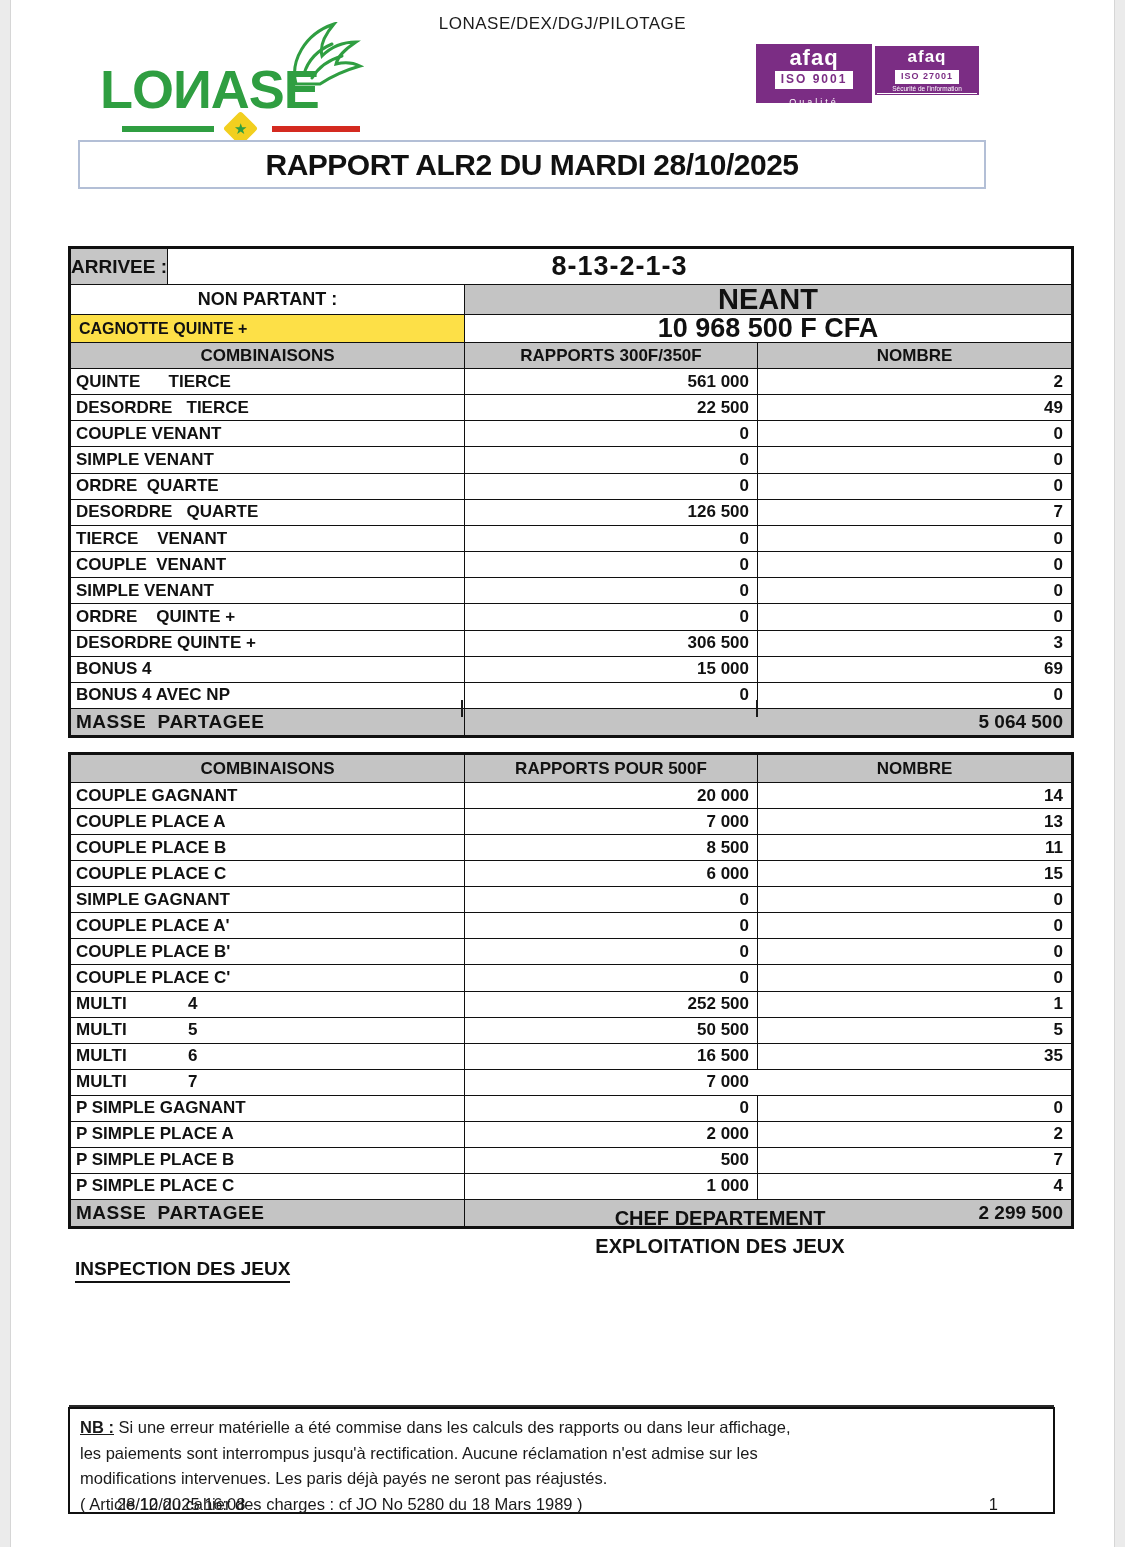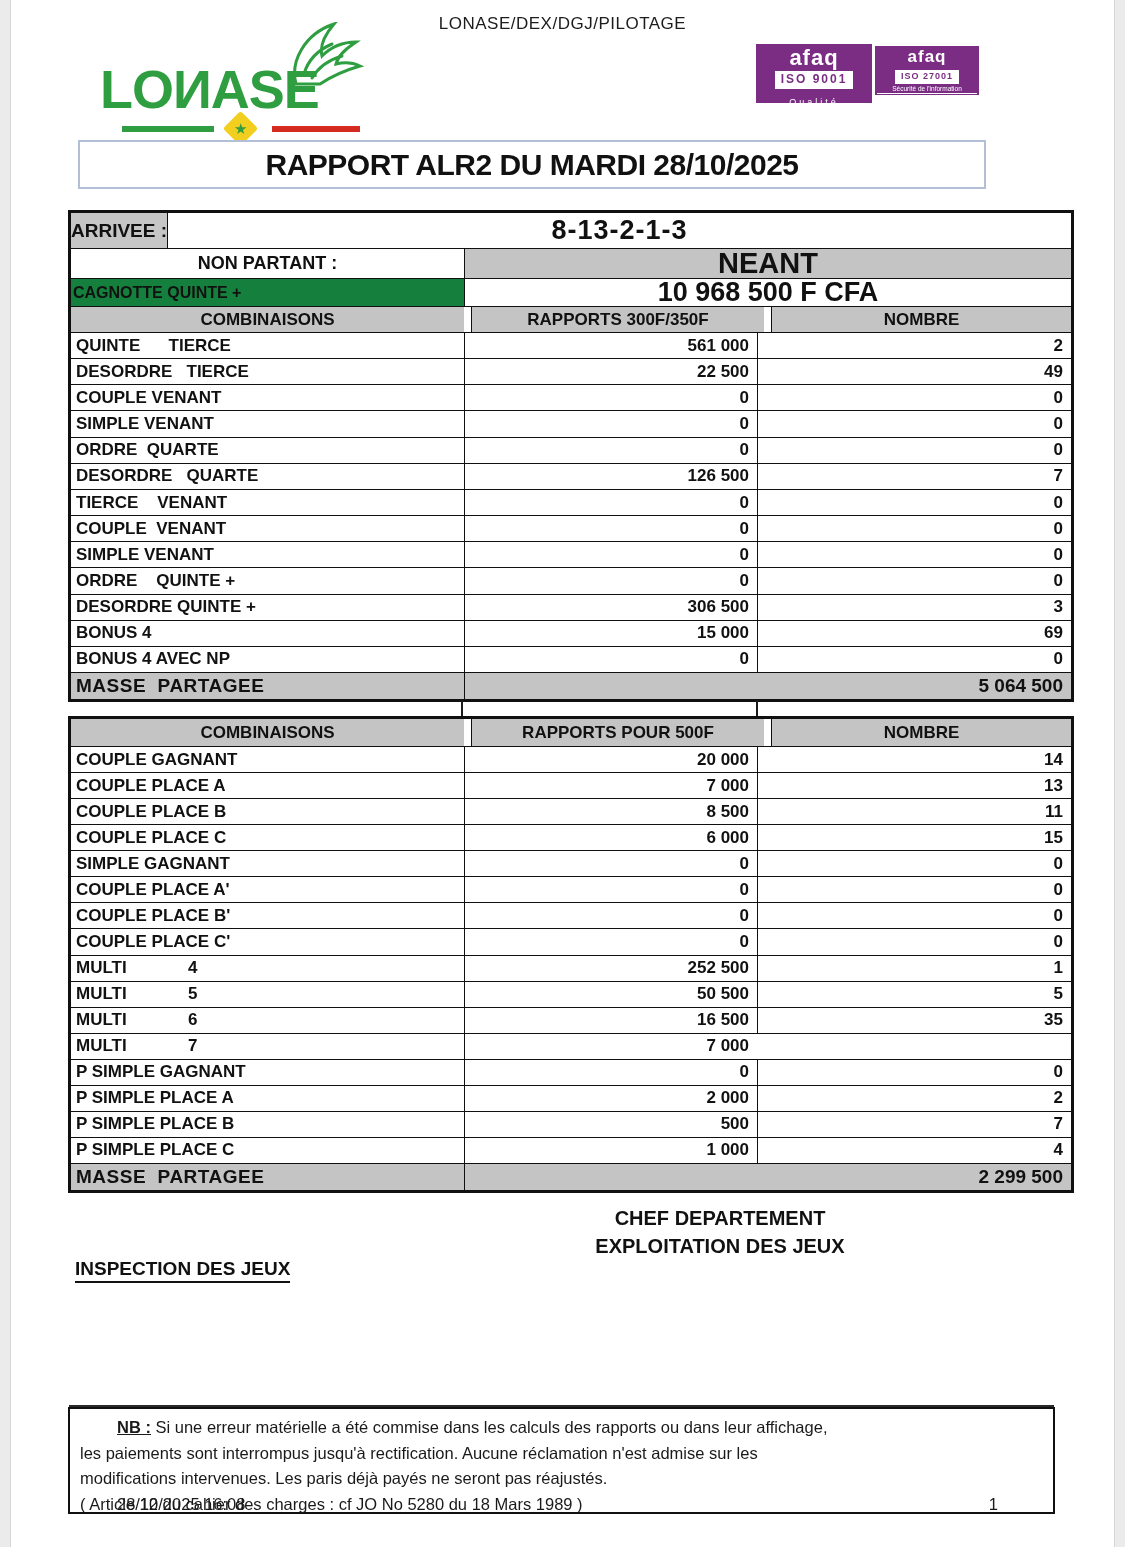--- a/index.html
+++ b/index.html
@@ -72,46 +72,46 @@
     position:absolute; left:78px; top:140px; width:908px; height:49px;
     border:2px solid #b3bfd6; background:#fff;
     display:flex; align-items:center; justify-content:center;
   }
   .title-box .t { font-size:30px; font-weight:bold; letter-spacing:-.5px; }
 
   
   .tbl {
     position:absolute; left:68px; width:1006px;
     border:3px solid #101010; background:#fff;
-    display:flex; flex-direction:column;
+    display:flex; flex-direction:column;margin-top:36px;
   }
   .tbl1 { top:210px; height:492px; }
   .tbl2 { top:716px; height:477px; }
   .trow { display:flex; border-top:1.5px solid #101010; min-height:0; }
   .trow.first { border-top:none; }
   .cell { display:flex; align-items:center; overflow:hidden; }
   .lab  { width:393px; padding-left:5px; font-weight:bold; font-size:17px; white-space:pre; }
   .c2   { width:293px; border-left:1.5px solid #101010; }
   .c3   { flex:1; border-left:1.5px solid #101010; }
   .num  { justify-content:flex-end; padding-right:8px; font-weight:bold; font-size:17px; }
   .hc   { justify-content:center; font-weight:bold; font-size:17px; background:#c4c4c4; }
   .drow { flex:1; }
   [data-rows] { display:contents; }
 
   .h-arrivee { height:35px; }
   .h-np      { height:30px; }
   .h-cag     { height:28px; }
-  .h-head    { height:26px;gap:7px; }
+  .h-head    { height:26px; }
   .h-masse   { height:27px; }
 
   .c-arrivee { background:#c6c6c6; justify-content:center; font-weight:bold; font-size:19px; }
   .v-arrivee { flex:1; border-left:1.5px solid #101010; justify-content:center; font-weight:bold; font-size:27px; letter-spacing:1px; }
   .c-np      { background:#fff; justify-content:center; font-weight:bold; font-size:18px; }
   .v-np      { flex:1; border-left:1.5px solid #101010; background:#c4c4c4; justify-content:center; font-weight:bold; font-size:29px; }
-  .c-cag     { background:#15803d; padding-left:2px; font-weight:bold; font-size:16px; }
+  .c-cag     { background:#fde047; padding-left:8px; font-weight:bold; font-size:16px; }
   .v-cag     { flex:1; border-left:1.5px solid #101010; justify-content:center; font-weight:bold; font-size:27px; }
   .m-lab     { width:393px; background:#c4c4c4; padding-left:5px; font-weight:bold; font-size:19px; letter-spacing:.5px; white-space:pre; }
   .m-val     { flex:1; border-left:1.5px solid #101010; background:#c4c4c4; justify-content:flex-end; padding-right:8px; font-weight:bold; font-size:19px;text-align:center; }
 
   .gapline { position:absolute; width:2px; height:17px; top:700px; background:#1a1a1a; }
   .gapline.g1 { left:461px; }
   .gapline.g2 { left:756px; }
 
   
   .chef {
@@ -125,21 +125,21 @@
   }
 
   
   .nb-box {
     position:absolute; left:68px; top:1407px; width:987px; height:107px;
     border:2.5px solid #101010; background:#fff;
     box-shadow:0 -3px 0 -1px #2a2a2a;
     padding:6px 10px 4px;
     font-size:16.5px; line-height:25.5px; color:#1a1a1a;
   }
-  .nb-box u b { text-decoration:underline;margin-left:37px; }
+  .nb-box u b { text-decoration:underline; }
   .nb-lastline { position:relative; height:26px; }
   .nb-article { position:absolute; left:0; top:0; white-space:nowrap; }
   .nb-datetime { position:absolute; left:37px; top:0; white-space:nowrap; color:#1a1a1a; }
   .nb-pagenum { position:absolute; right:45px; top:0; }
 </style>
 </head>
 <body>
 
 <div class="edge left"></div>
 <div class="edge right"></div>

